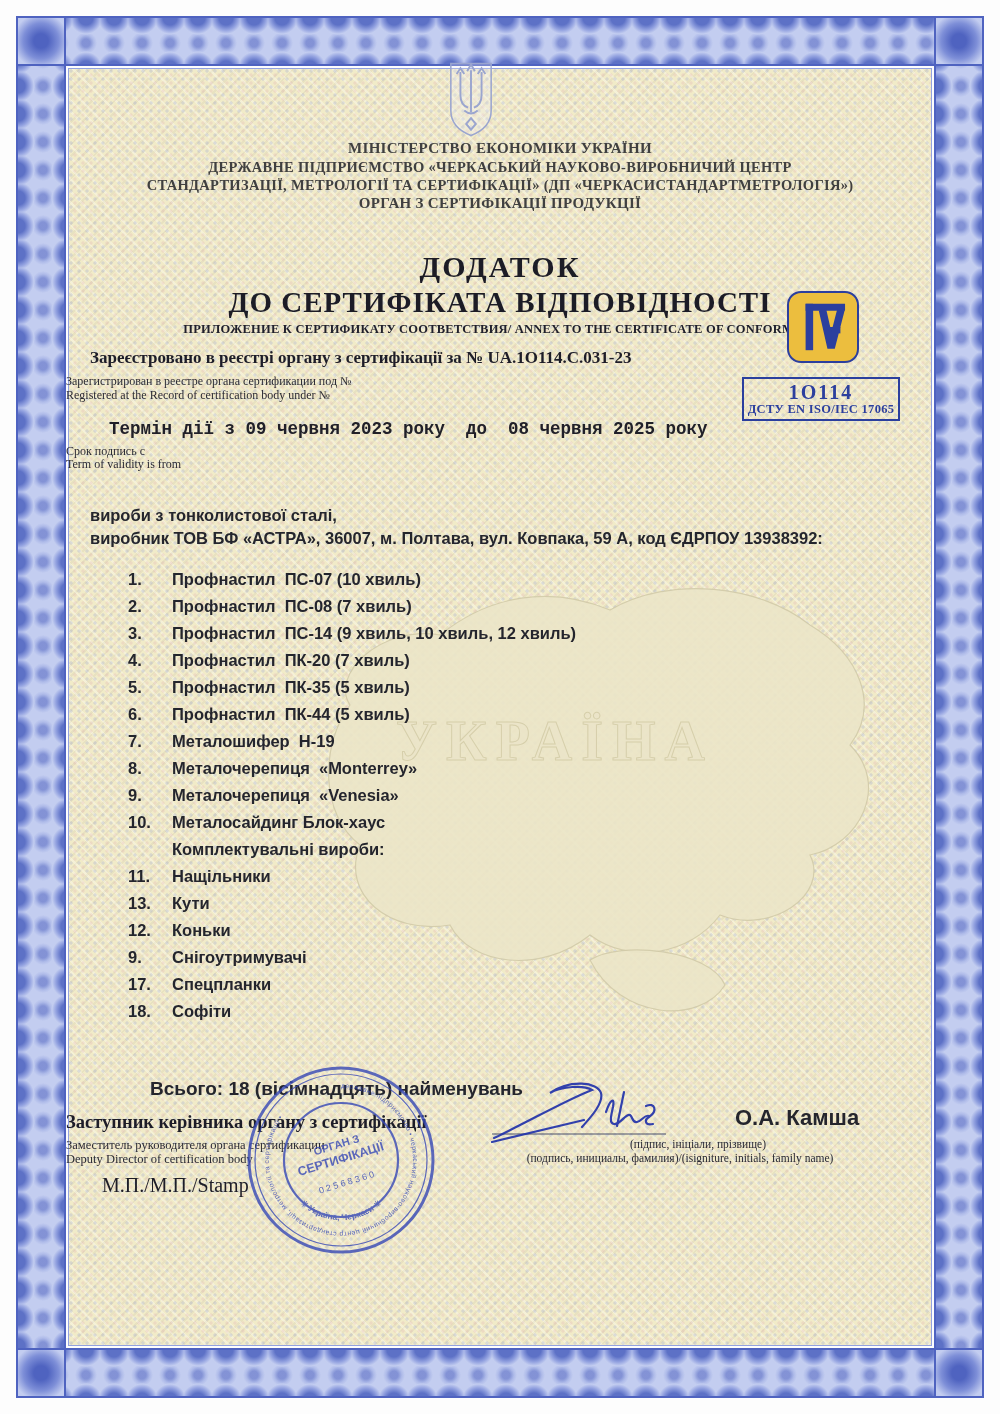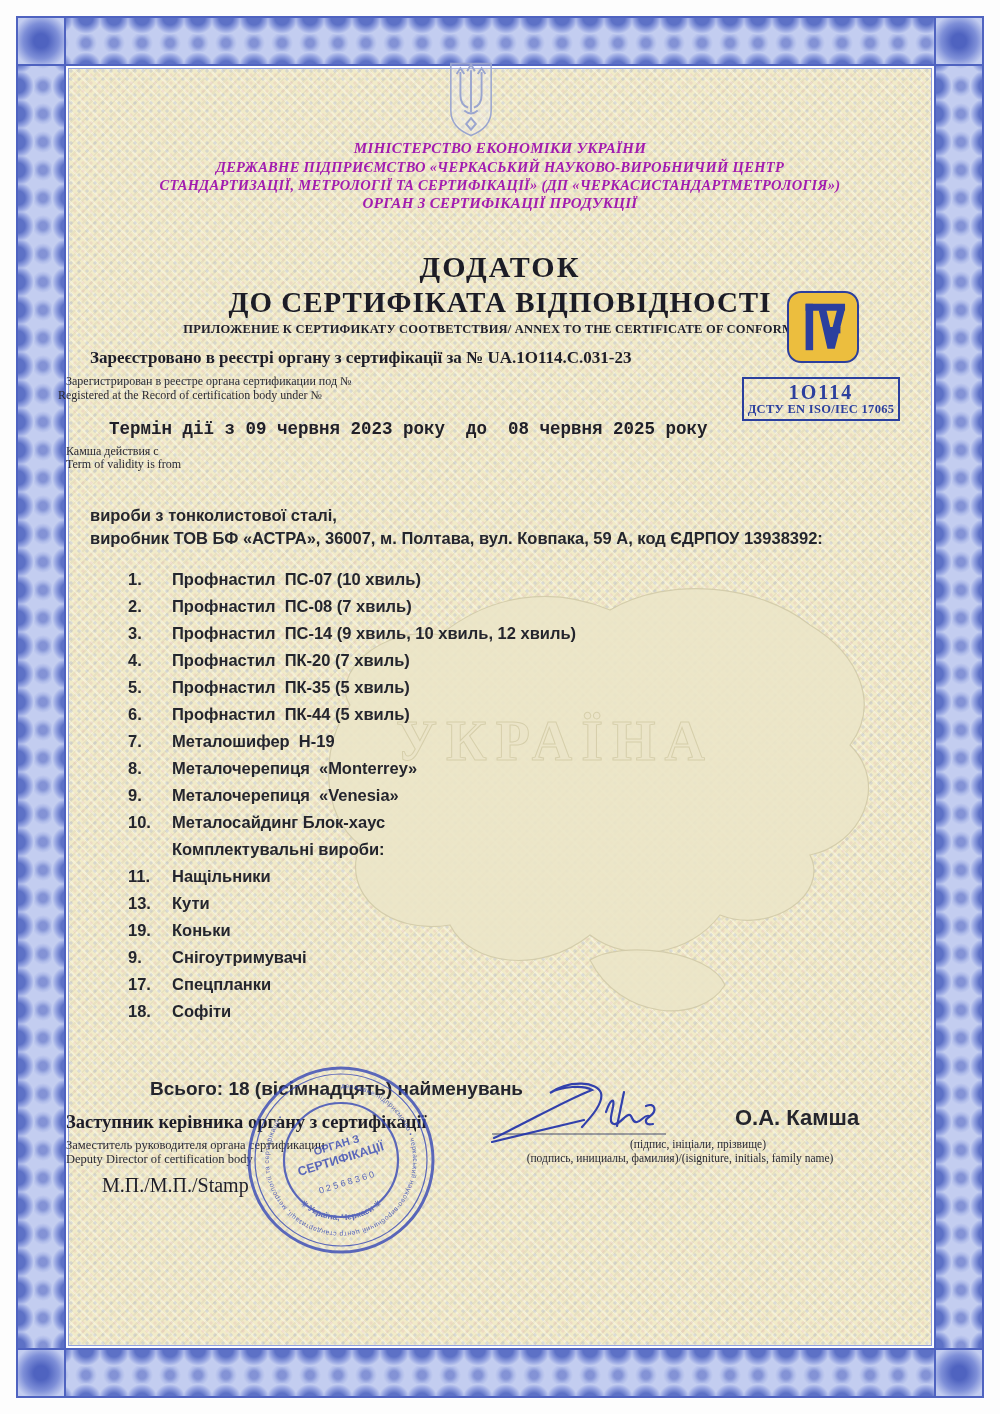--- a/index.html
+++ b/index.html
@@ -40,21 +40,21 @@
       radial-gradient(circle at 6px 6px, rgba(216,140,170,.17) 1.3px, transparent 2.1px),
       repeating-linear-gradient(45deg, rgba(255,255,255,.28) 0 2px, transparent 2px 8px),
       repeating-linear-gradient(-45deg, rgba(223,216,185,.5) 0 2px, transparent 2px 8px);
     background-size:8px 8px,8px 8px,auto,auto;}
 
   .layer{position:absolute;inset:0;z-index:3;}
   .abs{position:absolute;}
   .ctr{left:10px;width:980px;text-align:center;}
 
   
-  .hline{font-weight:bold;color:#a21caf;letter-spacing:.3px;font-size:15px;line-height:18px;font-style:italic;}
+  .hline{font-weight:bold;color:#404040;letter-spacing:.3px;font-size:15px;line-height:18px;}
   .t-main{font-weight:bold;font-size:30px;letter-spacing:2px;color:#1c1c26;}
   .t-main2{font-weight:bold;font-size:29px;letter-spacing:1px;color:#1c1c26;}
   .t-sub{font-weight:bold;font-size:12.5px;color:#20202c;letter-spacing:.2px;}
 
   .serif-b17{font-weight:bold;font-size:17px;color:#1d1d28;padding-left:24px;}
   .serif-s12{font-size:12px;color:#2a2a34;}
   .sans-b17{font-family:Liberation Mono, monospace;font-weight:bold;font-size:17.5px;color:#202029;padding-left:43px;}
   .sans-b16{font-family:"Liberation Sans",sans-serif;font-weight:bold;font-size:16.5px;color:#24252d;padding-left:24px;}
 
   
@@ -139,24 +139,24 @@
       </svg>
     </div>
 
     <div class="accr-box">
       <div class="accr-num">1О114</div>
       <div class="accr-std">ДСТУ EN ISO/ІЕС 17065</div>
     </div>
 
     <div class="abs serif-b17" style="left:66px;top:348px;">Зареєстровано в реєстрі органу з сертифікації за № UA.1О114.С.031-23</div>
     <div class="abs serif-s12" style="left:66px;top:374px;">Зарегистрирован в реестре органа сертификации под №</div>
-    <div class="abs serif-s12" style="left:58px;top:388px;">Registered at the Record of certification body under №</div>
+    <div class="abs serif-s12" style="left:66px;top:388px;">Registered at the Record of certification body under №</div>
 
     <div class="abs sans-b17" style="left:66px;top:419px;">Термін дії з 09 червня 2023 року&nbsp; до&nbsp; 08 червня 2025 року</div>
-    <div class="abs serif-s12" style="left:66px;top:444px;">Камша действия с</div>
+    <div class="abs serif-s12" style="left:66px;top:444px;">Срок подпись с</div>
     <div class="abs serif-s12" style="left:66px;top:457px;">Term of validity is from</div>
 
     <div class="abs sans-b16" style="left:66px;top:506px;">вироби з тонколистової сталі,</div>
     <div class="abs sans-b16" style="left:66px;top:529px;">виробник ТОВ БФ «АСТРА», 36007, м. Полтава, вул. Ковпака, 59 А, код ЄДРПОУ 13938392:</div>
 
     <div class="plist">
       <div class="li-row">
           <span class="li-num">1.</span>
           <span class="li-txt">Профнастил &nbsp;ПС-07 (10 хвиль)</span>
         </div>
@@ -202,21 +202,21 @@
         </div>
       <div class="li-row">
           <span class="li-num">11.</span>
           <span class="li-txt">Нащільники</span>
         </div>
       <div class="li-row">
           <span class="li-num">13.</span>
           <span class="li-txt">Кути</span>
         </div>
       <div class="li-row">
-          <span class="li-num">19.</span>
+          <span class="li-num">12.</span>
           <span class="li-txt">Коньки</span>
         </div>
       <div class="li-row">
           <span class="li-num">9.</span>
           <span class="li-txt">Снігоутримувачі</span>
         </div>
       <div class="li-row">
           <span class="li-num">17.</span>
           <span class="li-txt">Спецпланки</span>
         </div>

